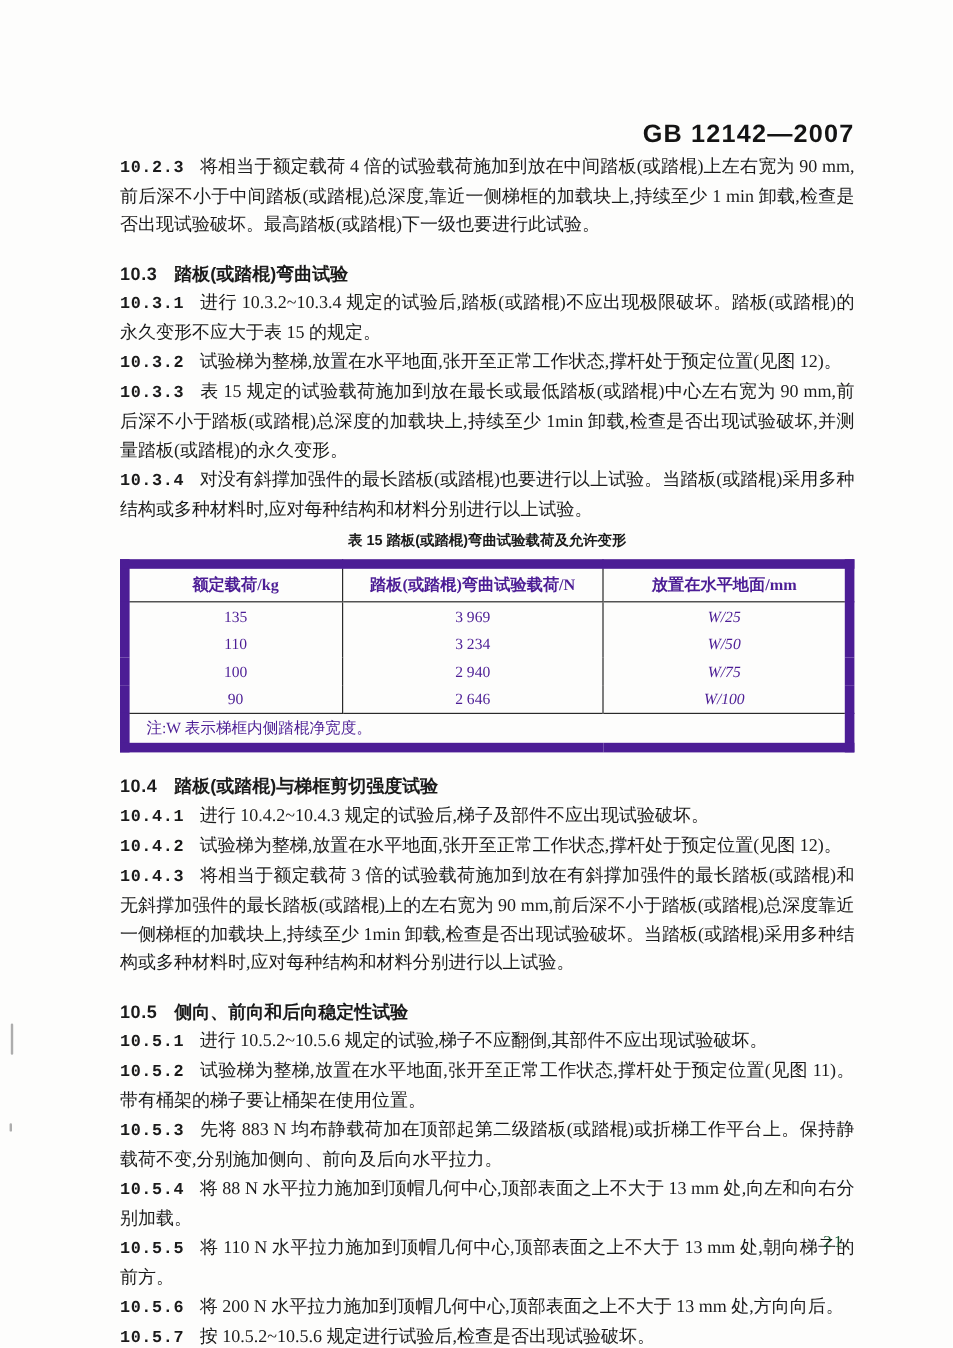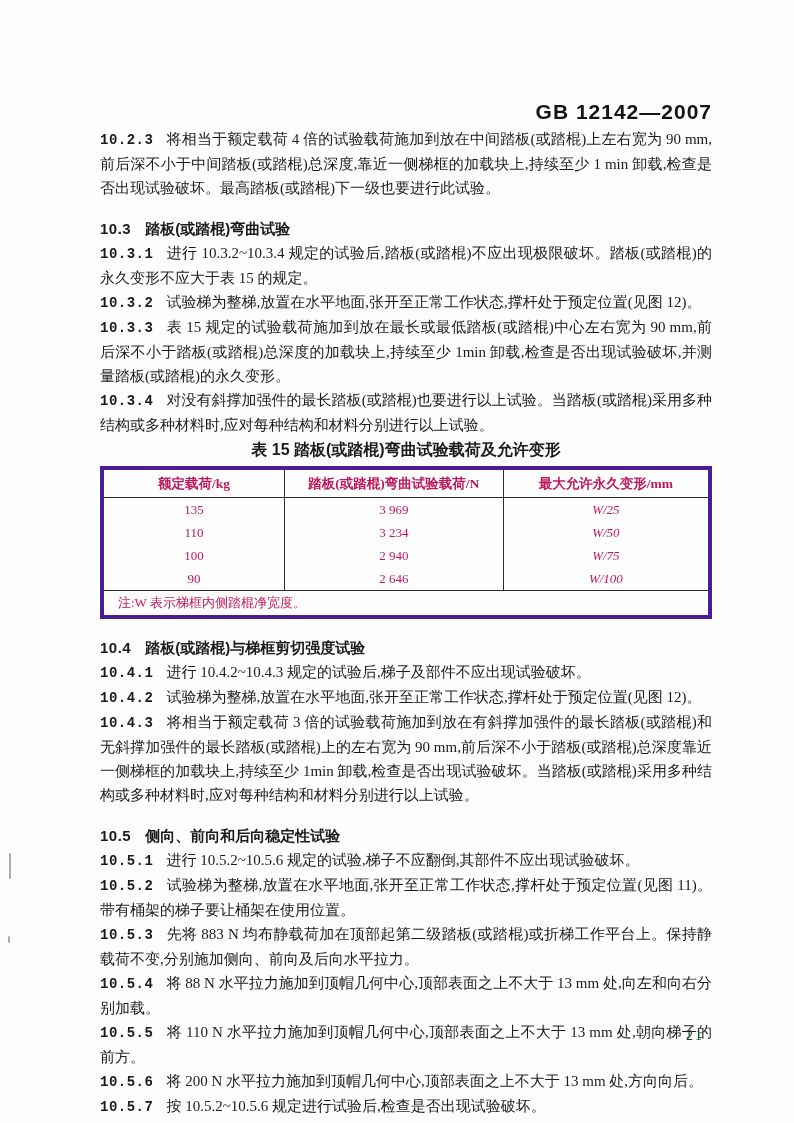--- a/index.html
+++ b/index.html
@@ -47,31 +47,31 @@
     font-family: "Liberation Sans", sans-serif;
     font-weight: bold;
     margin-top: 17px;
   }
   p.sec-heading .num { margin-right: 14px; letter-spacing: 0.5px; }
   .tablewrap { margin: 4px 0 9px 0; }
   .tbl-title {
     text-align: center;
     font-family: "Liberation Sans", sans-serif;
     font-weight: bold;
-    font-size: 16px;
+    font-size: 12px;
     line-height: 18px;
     margin: 2px 0 7px 0;
   }
   table.table15 {
     width: 100%;
     border-collapse: collapse;
     table-layout: fixed;
     font-size: 13px;
-    color: #be185d;
-    border: 4px solid #4c1d95;
+    color: #4c1d95;
+    border: 8px solid #4c1d95;
   }
   table.table15 col.c1 { width: 30%; }
   table.table15 col.c2 { width: 36%; }
   table.table15 col.c3 { width: 34%; }
   table.table15 th {
     font-weight: bold;
     font-size: 13.5px;
     text-align: center;
     height: 25px;
     border-bottom: 1.5px solid #2a2a2a;
@@ -134,21 +134,21 @@
       <table class="table15">
         <colgroup>
             <col class="c1">
             <col class="c2">
             <col class="c3">
           </colgroup>
         <thead>
           <tr>
             <th>额定载荷/kg</th>
             <th>踏板(或踏棍)弯曲试验载荷/N</th>
-            <th>最大允许永久变形/mm</th>
+            <th>放置在水平地面/mm</th>
           </tr>
         </thead>
         <tbody>
           <tr>
             <td>135</td>
             <td>3 969</td>
             <td class="deform">W/25</td>
           </tr>
           <tr>
             <td>110</td>

